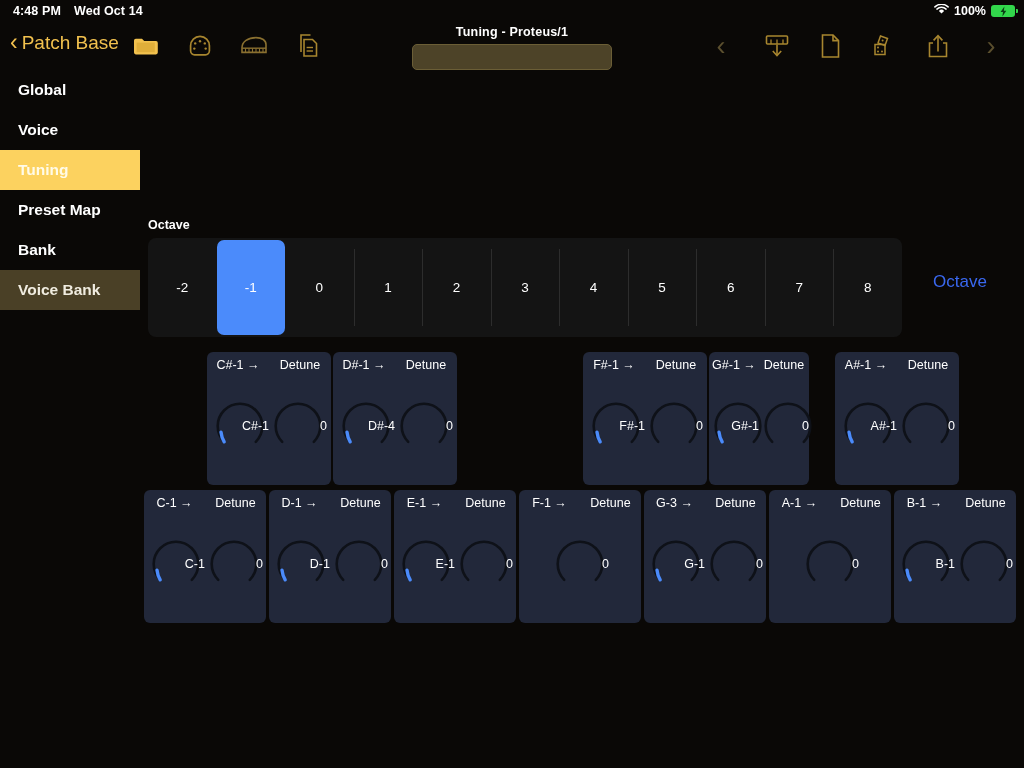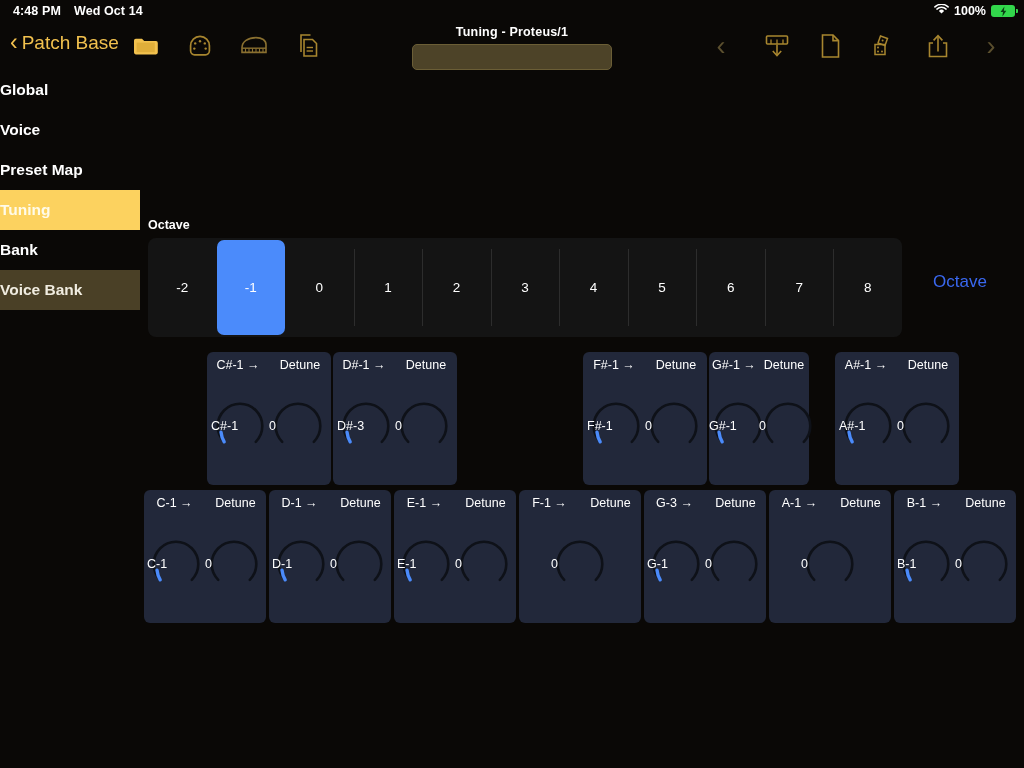--- a/index.html
+++ b/index.html
@@ -69,20 +69,21 @@
     color: #5b4f2e; font-size: 27px; font-weight: 300;
     width: 26px; text-align: center; line-height: 1;
   }
 
   
   .sidebar {
     position: absolute; left: 0; top: 70px; width: 140px; height: 698px;
   }
   .side-item {
     height: 40px; display: flex; align-items: center;
+    padding-left: 18px;
     color: #ffffff; font-size: 15.5px; font-weight: bold;
   }
   .side-item.active { background: #fcd25f; color: #fffbe9; }
   .side-item.sub     { background: #4a4026; color: #f0ece0; }
 
   
   .content { position: absolute; left: 140px; top: 70px; width: 884px; }
 
   .octave-label {
     position: absolute; left: 8px; top: 148px;
@@ -127,21 +128,21 @@
   .panel-head {
     flex: 1 1 0; text-align: center;
     color: #ffffff; font-size: 12.5px; white-space: nowrap;
   }
   .panel-knobs {
     position: absolute; top: 45px; left: 0; right: 0;
     display: flex; justify-content: center;
   }
   .knob {
     position: relative; width: 58px; height: 58px;
-    display: flex; align-items: center; justify-content: flex-start;
+    display: flex; align-items: center; justify-content: flex-end;
   }
   .knob svg { position: absolute; left: 0; top: 0; }
   .knob .kval {
     position: relative; z-index: 2;
     color: #ffffff; font-size: 12.5px; white-space: nowrap;
   }
 </style>
 </head>
 <body>
 
@@ -252,25 +253,25 @@
   <div class="arrow-nav" style="left:978px">›</div>
 </div>
 
 <div class="sidebar">
   <div class="side-item">
       <span>Global</span>
     </div>
   <div class="side-item">
       <span>Voice</span>
     </div>
+  <div class="side-item active">
+      <span>Tuning</span>
+    </div>
   <div class="side-item">
       <span>Preset Map</span>
-    </div>
-  <div class="side-item active">
-      <span>Tuning</span>
     </div>
   <div class="side-item">
       <span>Bank</span>
     </div>
   <div class="side-item sub">
       <span>Voice Bank</span>
     </div>
 </div>
 
 <div class="content">
@@ -318,21 +319,21 @@
       <div class="panel-heads">
         <div class="panel-head">D#-1 →</div>
         <div class="panel-head">Detune</div>
       </div>
       <div class="panel-knobs">
         <div class="knob">
           <svg width="58" height="58" viewBox="0 0 58 58">
             <path d="M13.2 44.8 A22.3 22.3 0 1 1 44.8 44.8" fill="none" stroke="#0e1118" stroke-width="2.6" stroke-linecap="round"></path>
             <path d="M13.2 44.8 A22.3 22.3 0 0 1 10.0 35.2" fill="none" stroke="#4b8bfb" stroke-width="3.4" stroke-linecap="round"></path>
           </svg>
-          <span class="kval">D#-3</span>
+          <span class="kval">D#-4</span>
         </div>
         <div class="knob">
           <svg width="58" height="58" viewBox="0 0 58 58">
             <path d="M13.2 44.8 A22.3 22.3 0 1 1 44.8 44.8" fill="none" stroke="#0e1118" stroke-width="2.6" stroke-linecap="round"></path>
           </svg>
           <span class="kval">0</span>
         </div>
       </div>
     </div>
   <div class="panel" id="p-b2" style="left:443px; top:282px; width:124px; height:133px;">

